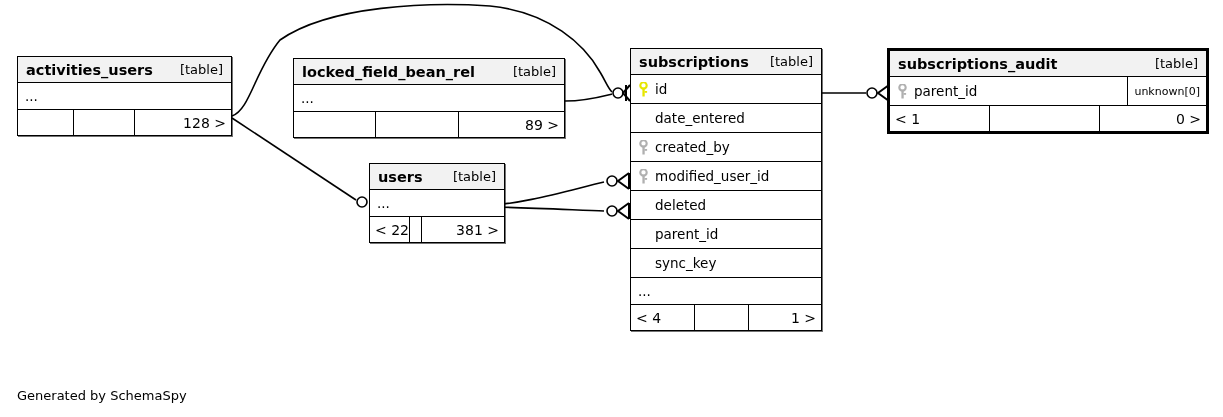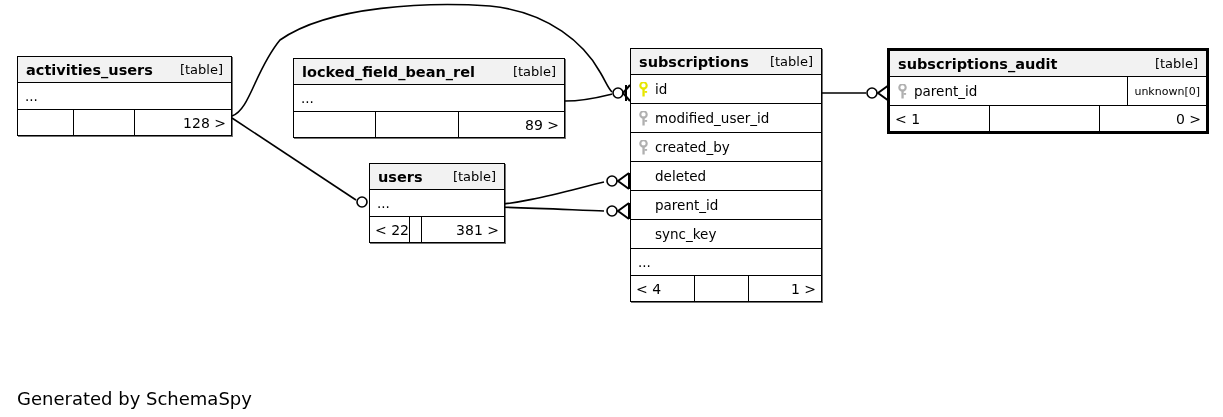--- a/index.html
+++ b/index.html
@@ -96,21 +96,21 @@
 
   
   #tbl-activities_users{left:17px;top:56px;width:215px;}
   #tbl-locked_field_bean_rel{left:293px;top:58px;width:272px;}
   #tbl-users{left:369px;top:163px;width:136px;}
   #tbl-subscriptions{left:630px;top:48px;width:192px;}
   #tbl-subscriptions_audit{left:887px;top:48px;width:322px;}
 
   #credit{
     position:absolute;left:17px;top:388px;
-    font-size:18px;color:#000;
+    font-size:13px;color:#000;
     white-space:nowrap;
   }
 </style>
 </head>
 <body>
 
 <div id="canvas">
 
   <svg class="edges" viewBox="0 0 1223 417">
     <g fill="none" stroke="#000" stroke-width="1.6">
@@ -198,41 +198,47 @@
       <span class="cellname">
         <svg class="keyicon" viewBox="0 0 11 15">
           <circle cx="5.5" cy="3.5" r="3.2" fill="none" stroke="#e6e600" stroke-width="2.1"></circle>
           <rect x="4.4" y="5.5" width="2.3" height="9" fill="#e6e600"></rect>
           <rect x="6.5" y="9" width="2.6" height="1.8" fill="#e6e600"></rect>
         </svg>
         <span>id</span>
       </span>
     </div>
 
+    <div class="row">
+      <span class="cellname">
+        <span class="keyslot"></span>
+        <span>date_entered</span>
+      </span>
+    </div>
 
 
     <div class="row">
       <span class="cellname">
         <svg class="keyicon" viewBox="0 0 11 15">
           <circle cx="5.5" cy="3.5" r="3.2" fill="none" stroke="#b0b0b0" stroke-width="2.1"></circle>
           <rect x="4.4" y="5.5" width="2.3" height="9" fill="#b0b0b0"></rect>
           <rect x="6.5" y="9" width="2.6" height="1.8" fill="#b0b0b0"></rect>
         </svg>
-        <span>modified_user_id</span>
+        <span>created_by</span>
       </span>
     </div>
 
     <div class="row">
       <span class="cellname">
         <svg class="keyicon" viewBox="0 0 11 15">
           <circle cx="5.5" cy="3.5" r="3.2" fill="none" stroke="#b0b0b0" stroke-width="2.1"></circle>
           <rect x="4.4" y="5.5" width="2.3" height="9" fill="#b0b0b0"></rect>
           <rect x="6.5" y="9" width="2.6" height="1.8" fill="#b0b0b0"></rect>
         </svg>
-        <span>created_by</span>
+        <span>modified_user_id</span>
       </span>
     </div>
 
     <div class="row">
       <span class="cellname">
         <span class="keyslot"></span>
         <span>deleted</span>
       </span>
     </div>
 

